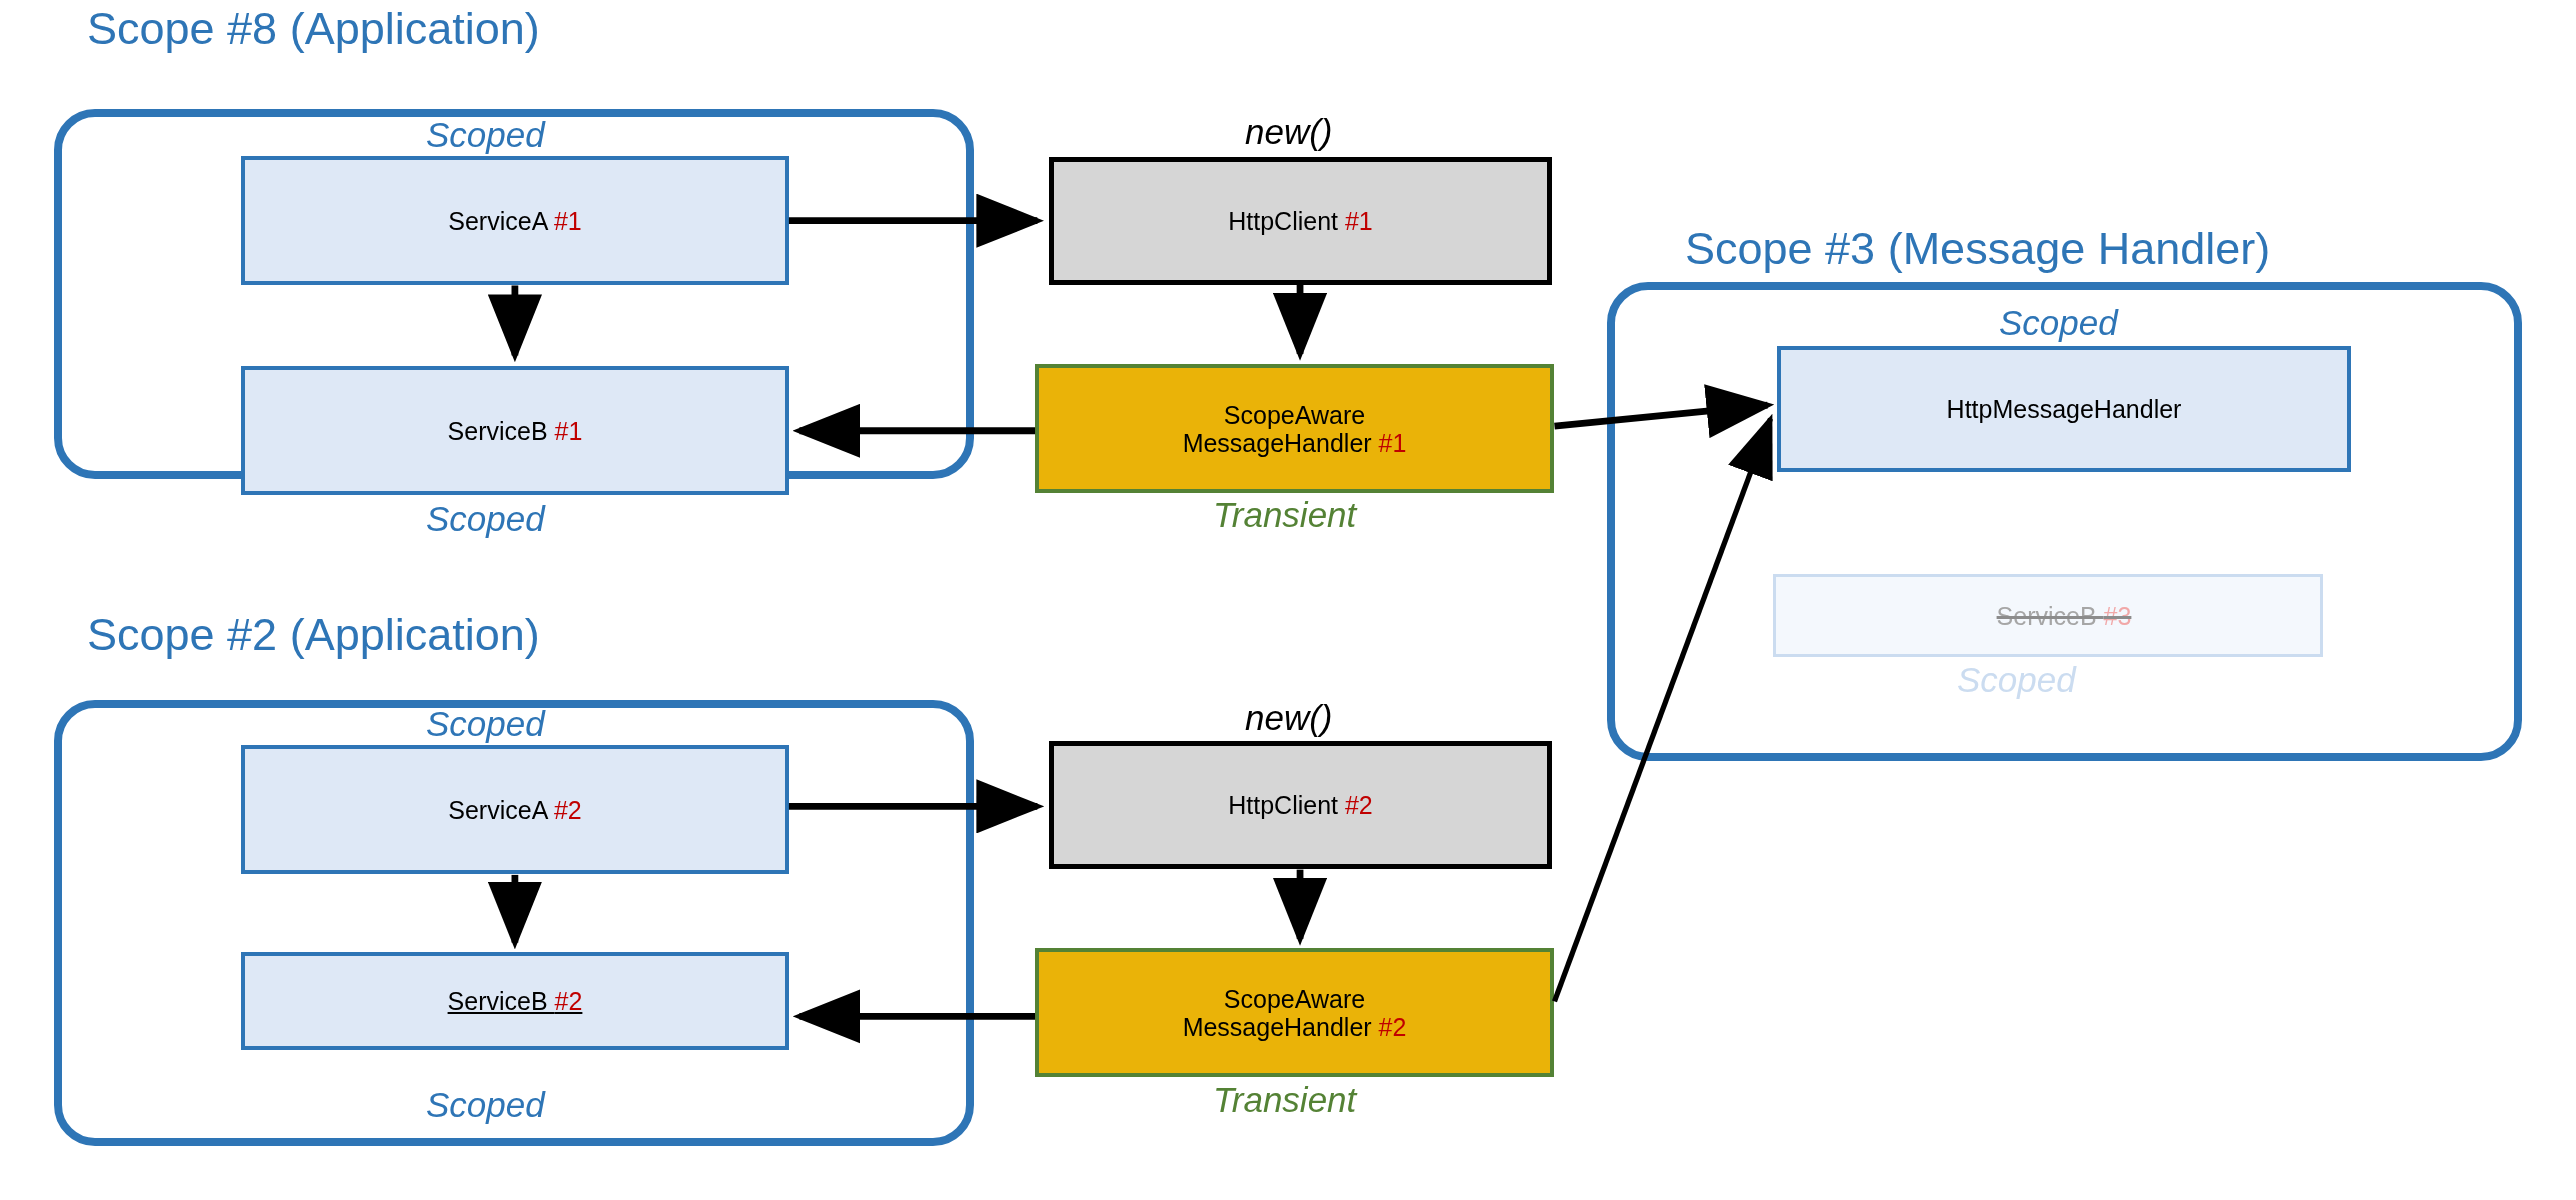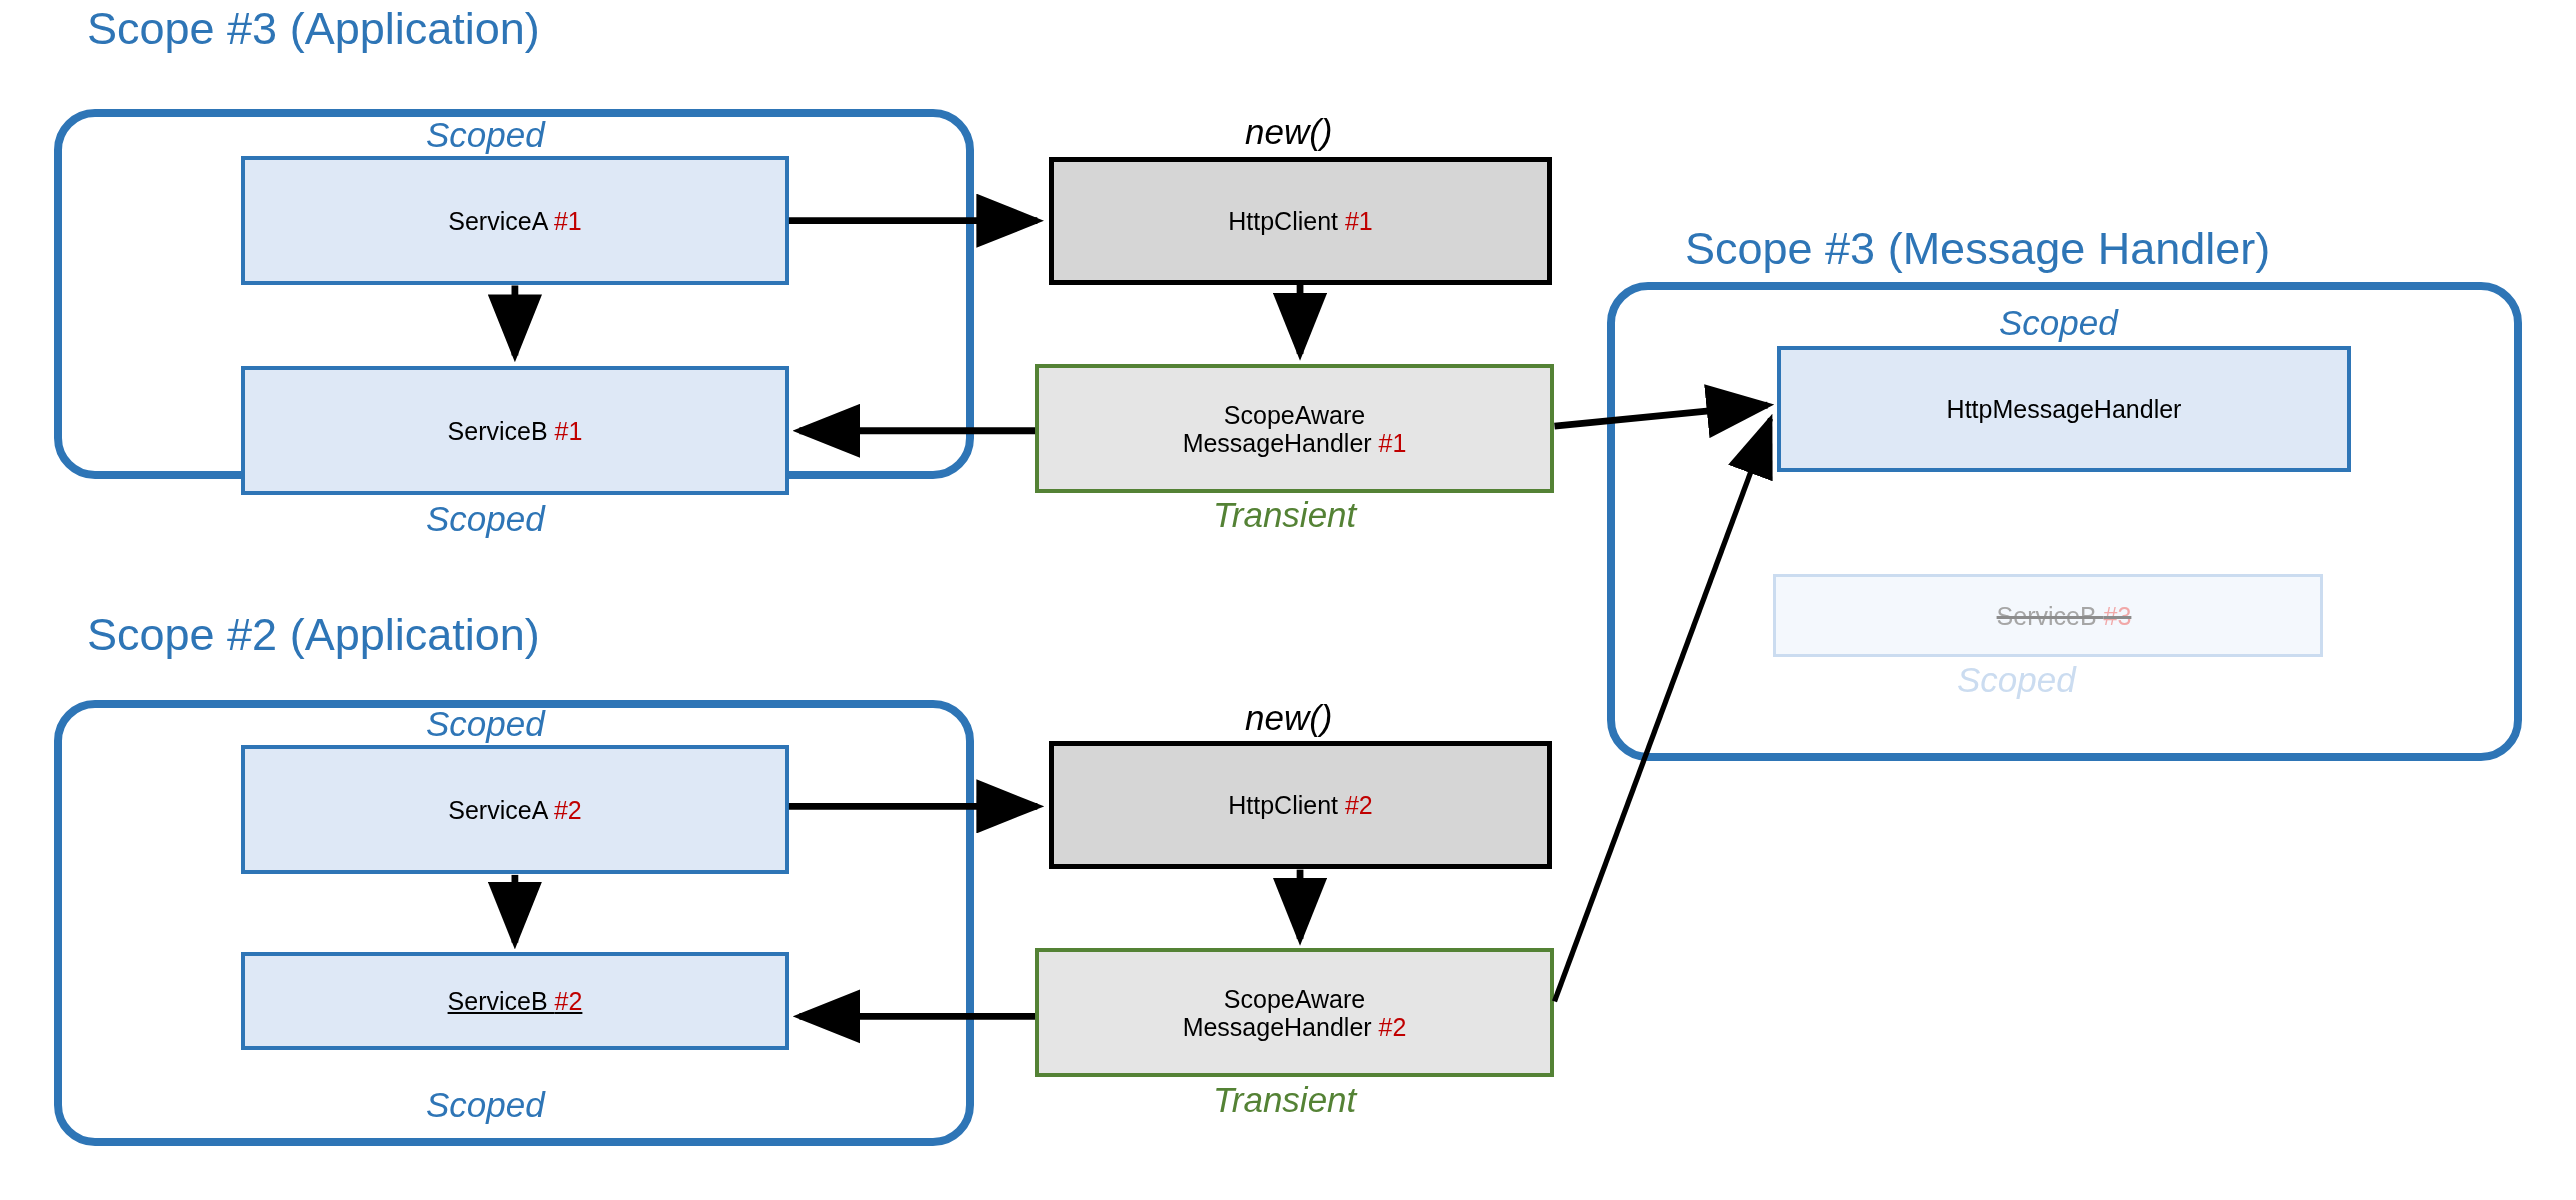--- a/index.html
+++ b/index.html
@@ -16,42 +16,42 @@
     box-sizing:border-box;
   }
   .node{
     position:absolute;box-sizing:border-box;display:flex;align-items:center;
     justify-content:center;text-align:center;line-height:1.12;
   }
   .node .txt{font-size:25px;color:#000000;white-space:nowrap;}
   .node .txt .num{color:#C00000;}
   .node.blue{background:#DEE8F6;border:4.5px solid #2E75B6;}
   .node.gray{background:#D6D6D6;border:5.3px solid #000000;}
-  .node.green{background:#e5e5e5;border:4.5px solid #548235;}
+  .node.green{background:#eab308;border:4.5px solid #548235;}
   .node.ghost{background:#F4F8FD;border:3px solid #CBDCF0;padding-left:32px;}
   .node.ghost .txt{color:#A6A6A6;text-decoration:line-through;
     text-decoration-color:#8C8C8C;text-decoration-thickness:3px;}
   .node.ghost .txt .num{color:#F1A8A8;}
 
   .tag{
     position:absolute;font-style:italic;font-size:35px;white-space:nowrap;
     font-family:"Liberation Sans",sans-serif;line-height:1;
   }
   .tag.blue{color:#2E75B6;}
   .tag.green{color:#548235;}
   .tag.black{color:#000000;}
   .tag.ghost{color:#CBDCF0;}
   .two-line{display:flex;flex-direction:column;justify-content:center;}
 </style>
 </head>
 <body>
 
 <div id="stage">
 
-  <div class="scope-title" style="left:87px;top:6px;">Scope #3 (Application)</div>
+  <div class="scope-title" style="left:87px;top:6px;">Scope #8 (Application)</div>
   <div class="scope-rect" style="left:54px;top:109px;width:920px;height:370px;"></div>
 
   <div class="tag blue" style="left:426px;top:117px;">Scoped</div>
   <div class="node blue" style="left:241px;top:156px;width:548px;height:129px;">
     <span class="txt"><span>ServiceA </span><span class="num">#1</span></span>
   </div>
 
   <div class="node blue" style="left:241px;top:366px;width:548px;height:129px;">
     <span class="txt"><span>ServiceB </span><span class="num">#1</span></span>
   </div>

